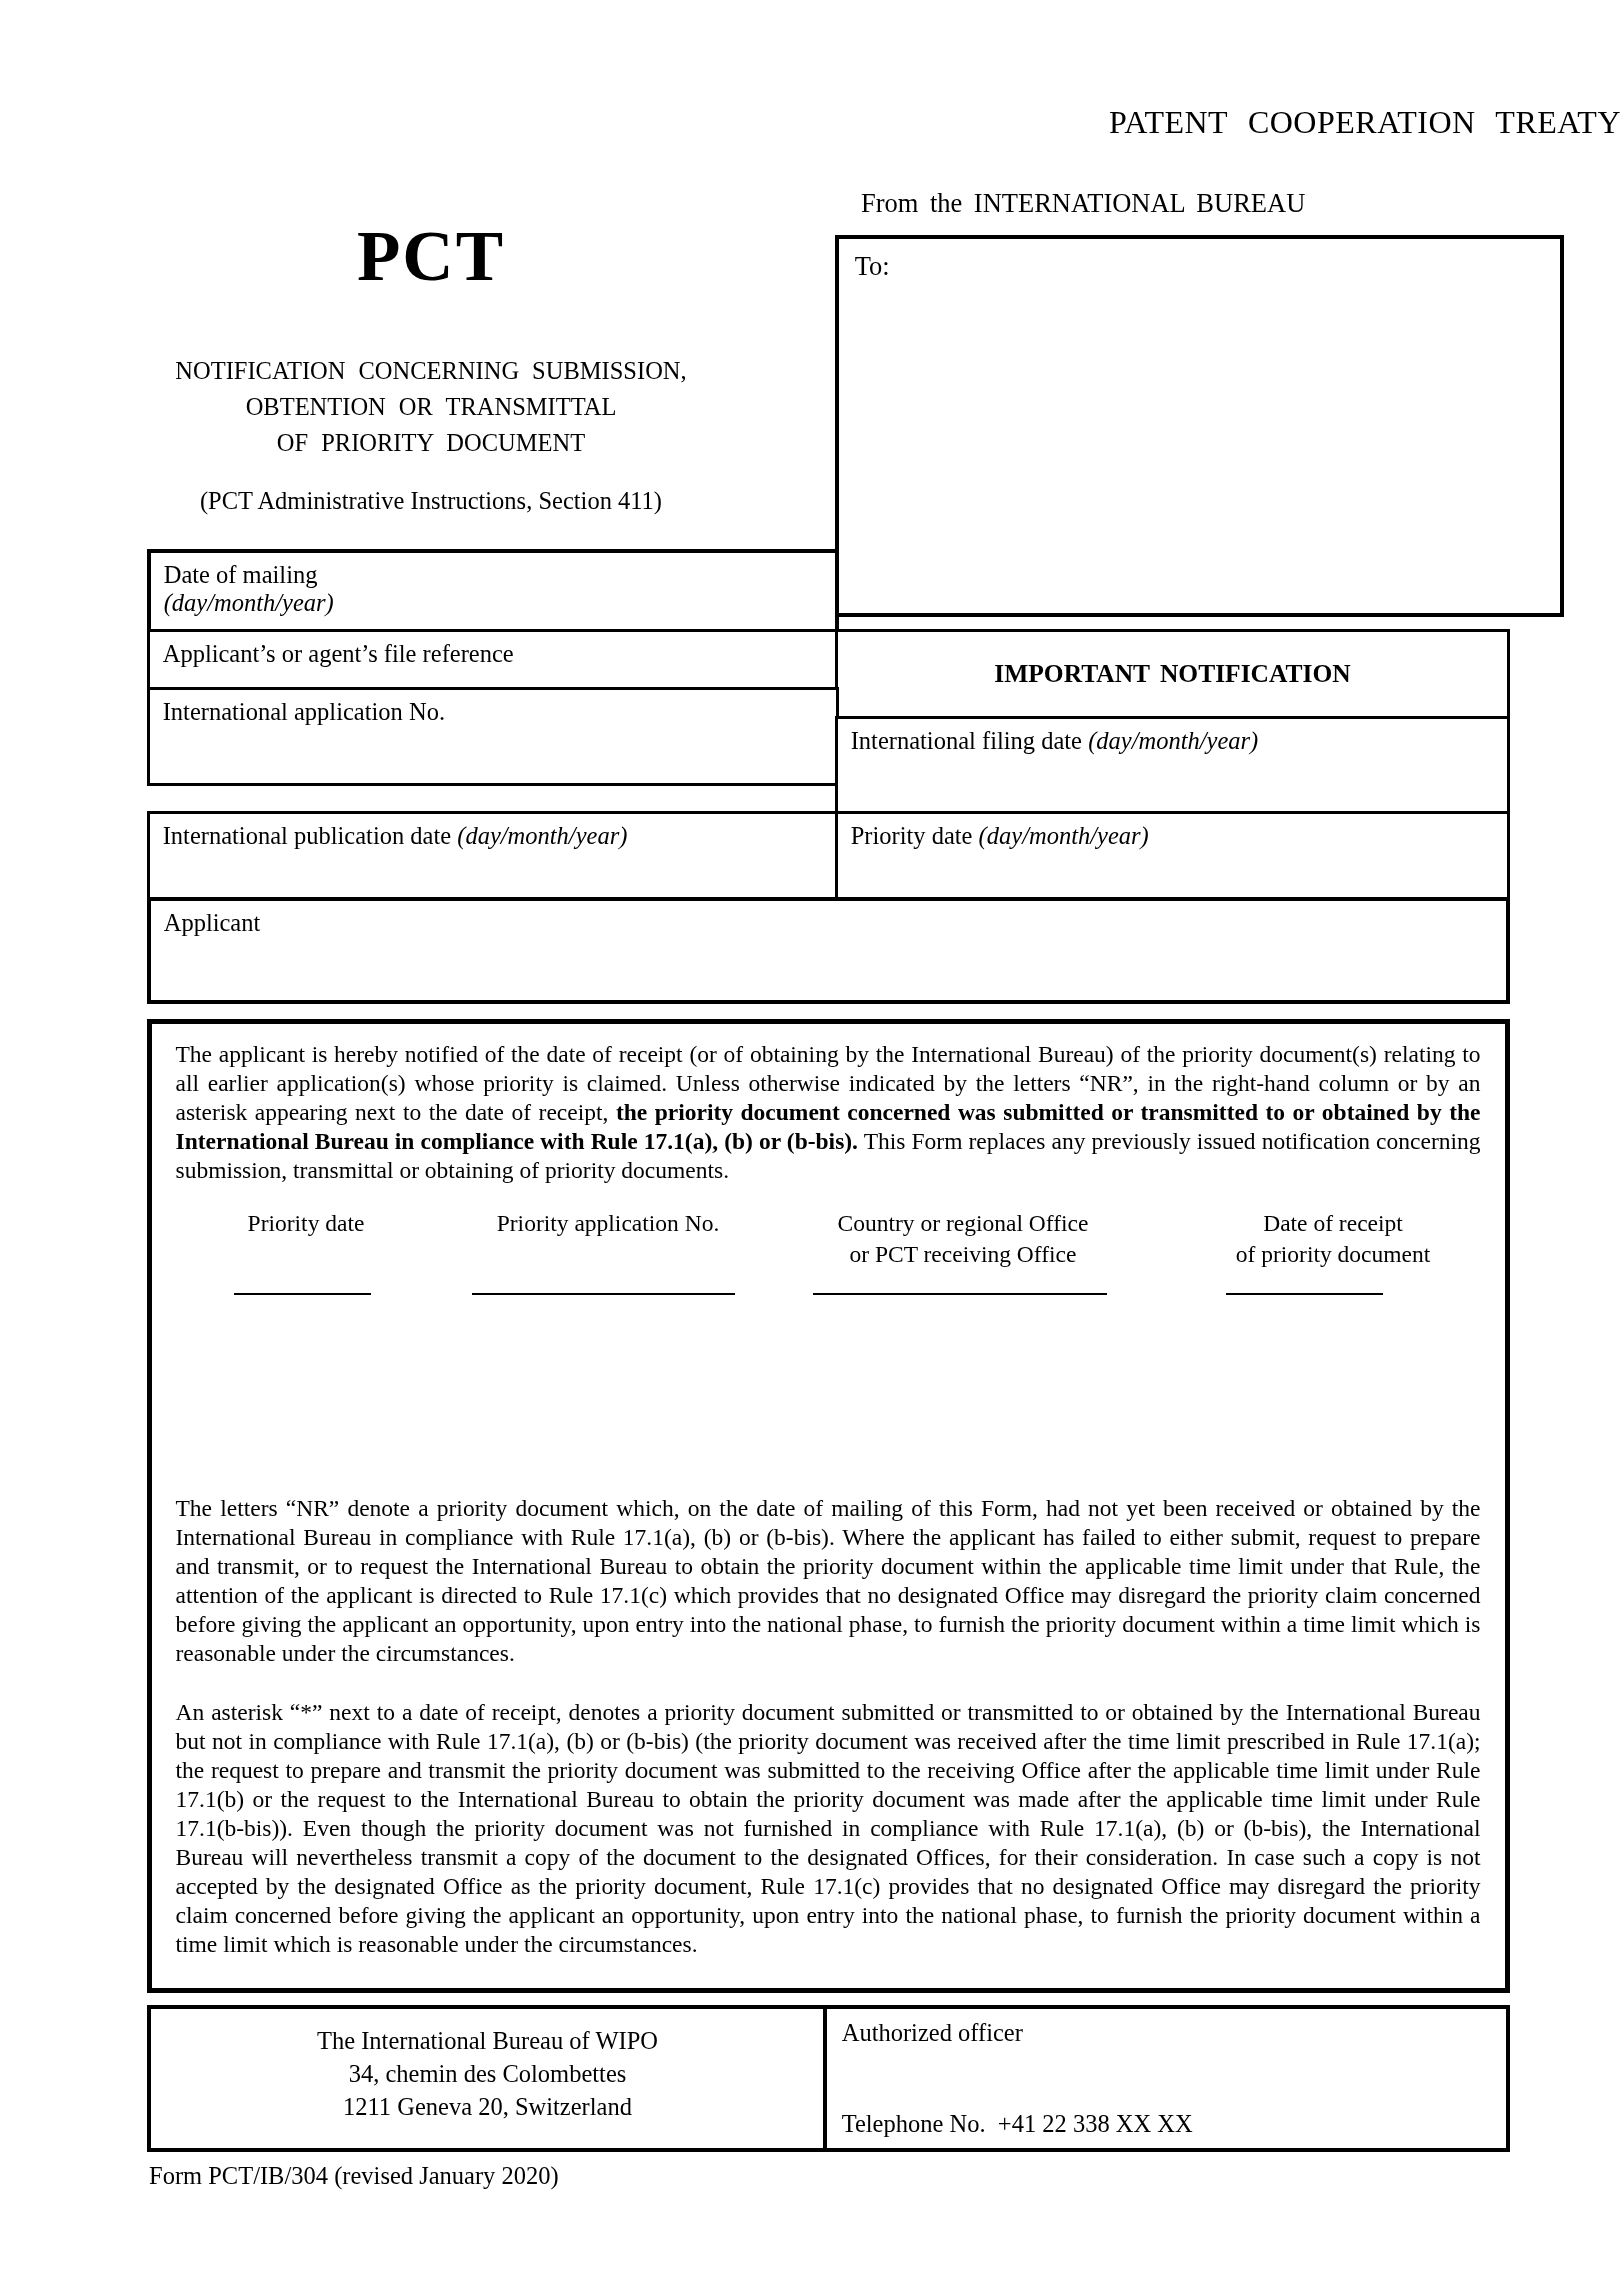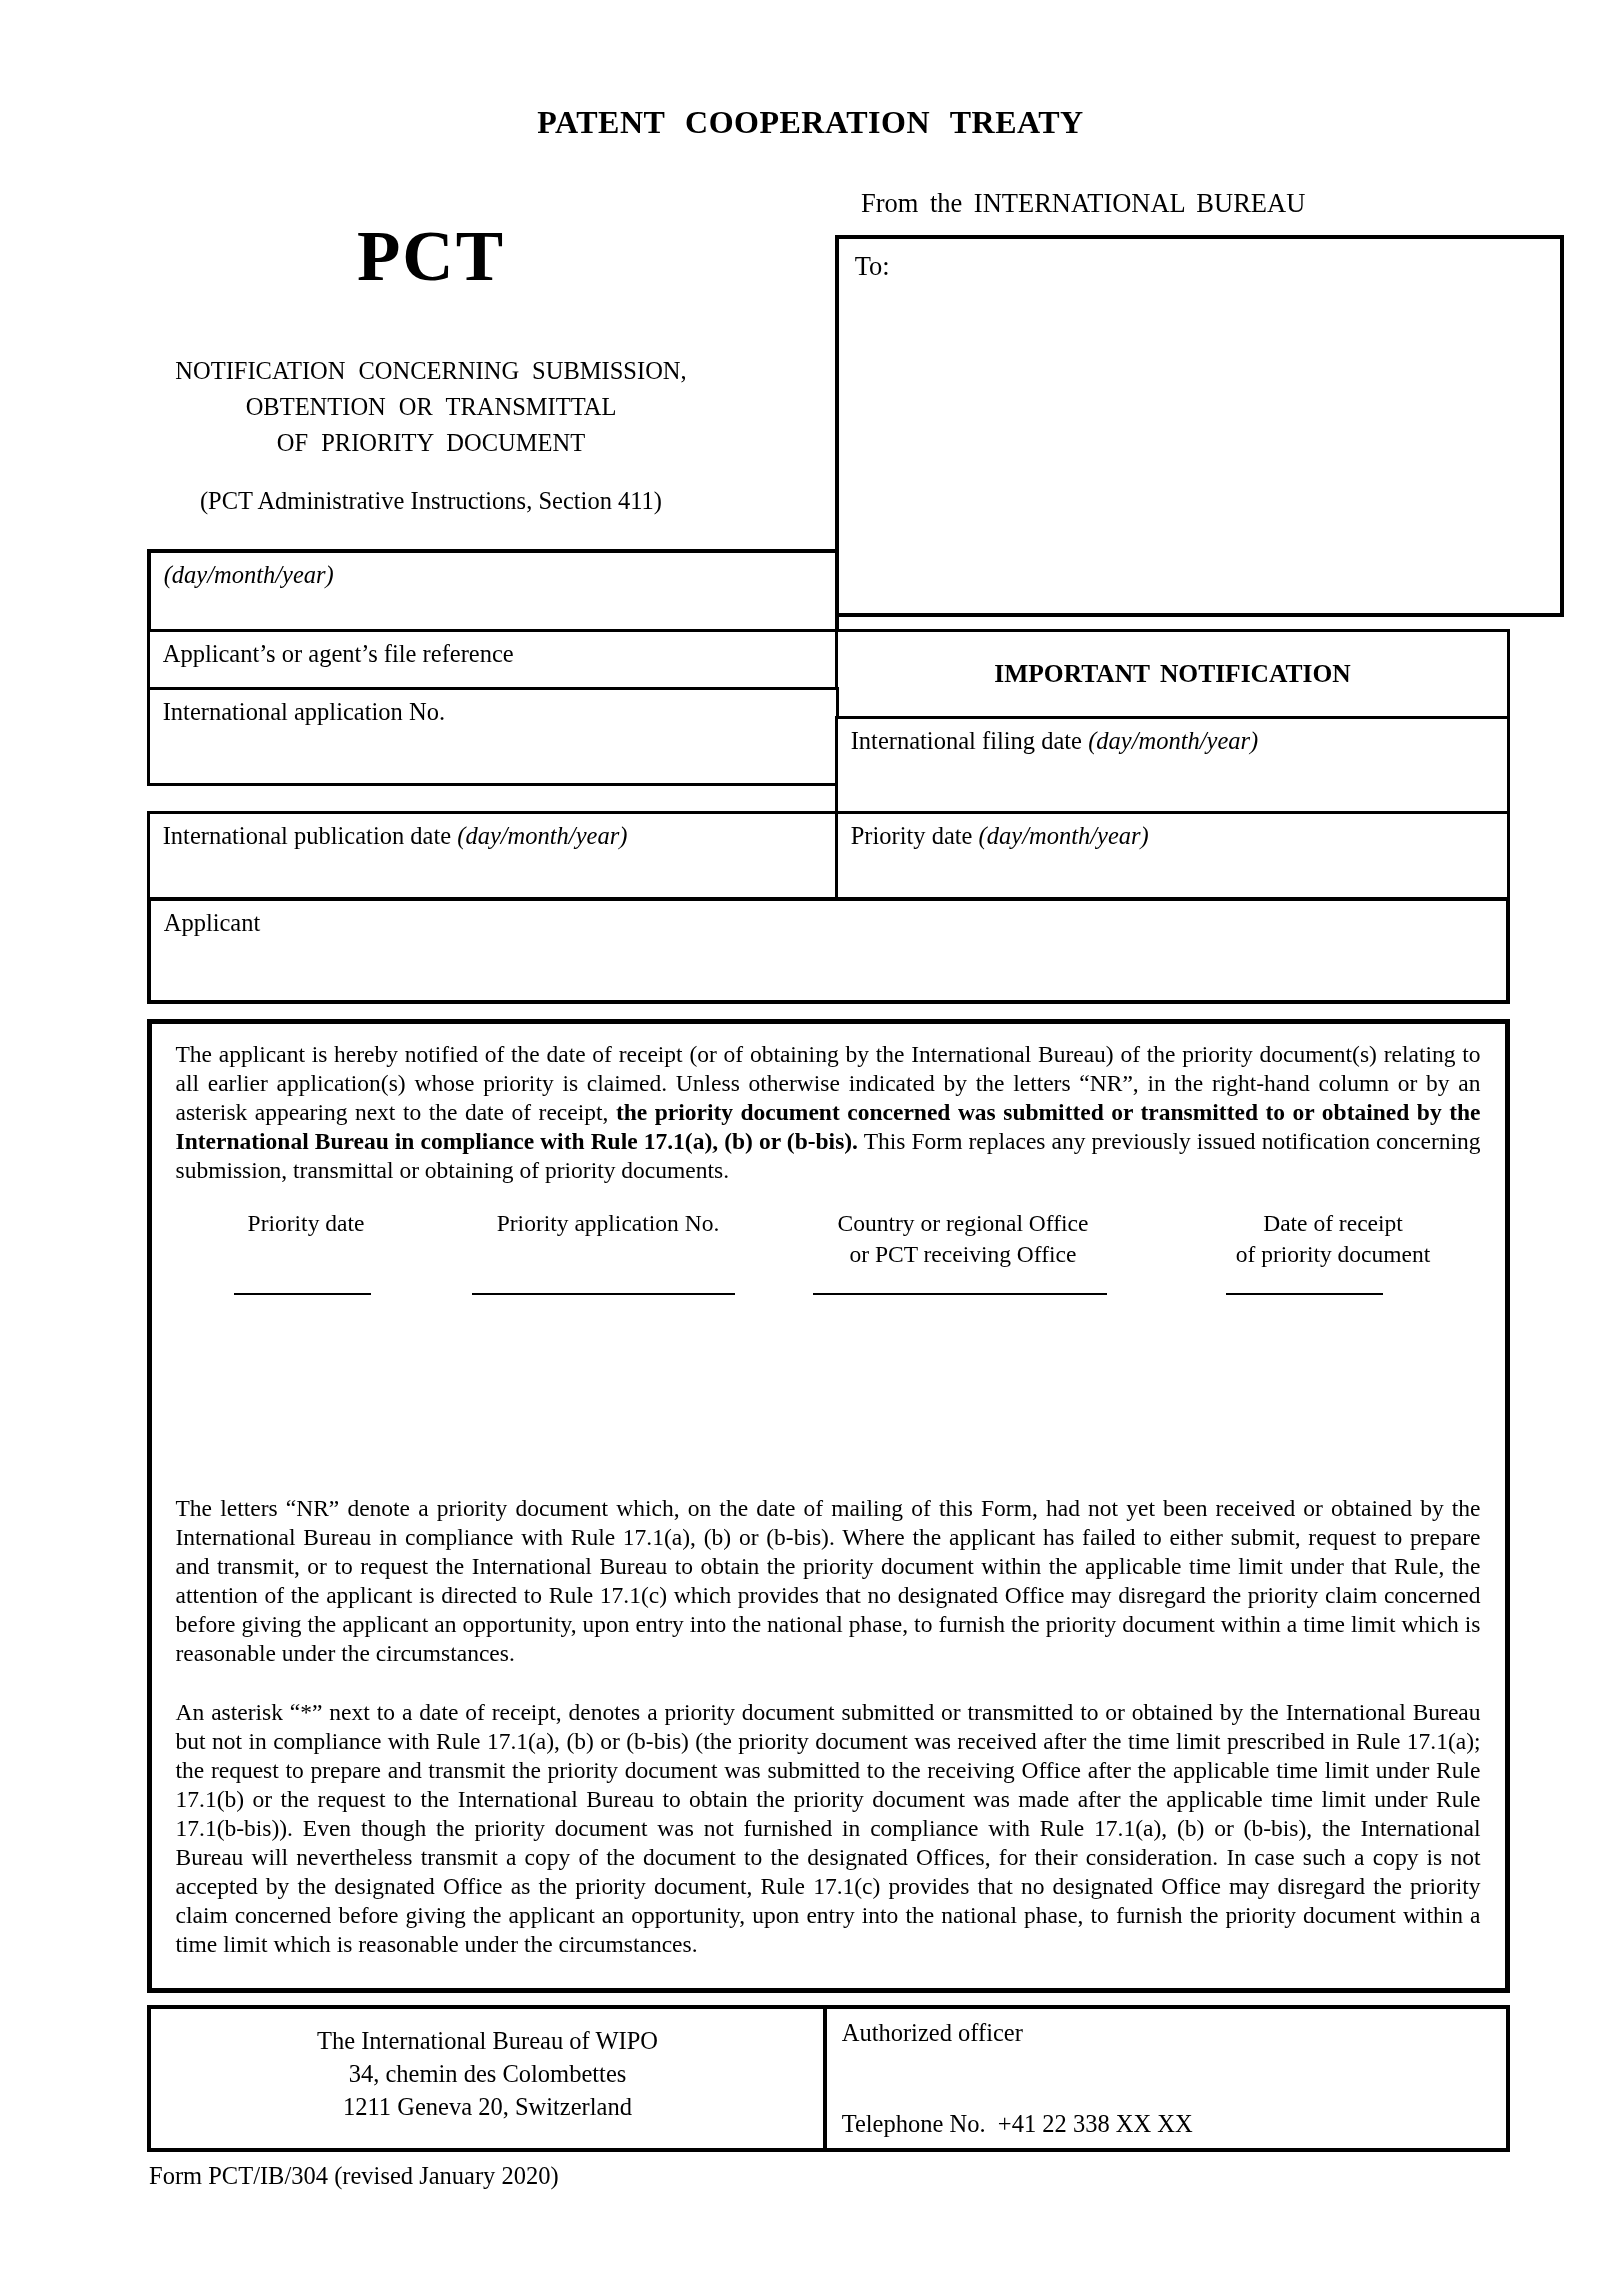--- a/index.html
+++ b/index.html
@@ -8,22 +8,22 @@
     width:1621px; height:2293px;
     background:#ffffff;
     color:#000;
     font-family:"Liberation Serif", "DejaVu Serif", serif;
     overflow:hidden;
   }
   .abs { position:absolute; }
 
   #treaty-title {
     left:0; right:0; top:104px;
-    text-align:center;
-    font-size:32px; font-weight:bold;
+    text-align:right;
+    font-size:32px; font-weight:normal;
     word-spacing:11.8px; letter-spacing:0.5px;
   }
   #from-line {
     left:861px; top:188px;
     font-size:26.5px; word-spacing:4.9px;
   }
   #pct-logo {
     left:147px; width:568px; top:216px;
     text-align:center;
     font-size:71px; font-weight:bold; letter-spacing:2px;
@@ -123,20 +123,21 @@
     <div>OF PRIORITY DOCUMENT</div>
   </div>
 
   <div class="abs" id="instructions-ref">(PCT Administrative Instructions, Section 411)</div>
 
   <div class="abs" id="to-box">
     <span>To:</span>
   </div>
 
   <div class="cell" id="cell-date-of-mailing">
+    <div>Date of mailing</div>
     <div class="fmt">(day/month/year)</div>
   </div>
 
   <div class="cell" id="cell-file-reference">
     <span>Applicant’s or agent’s file reference</span>
   </div>
 
   <div class="cell" id="cell-important">
     <span>IMPORTANT NOTIFICATION</span>
   </div>

